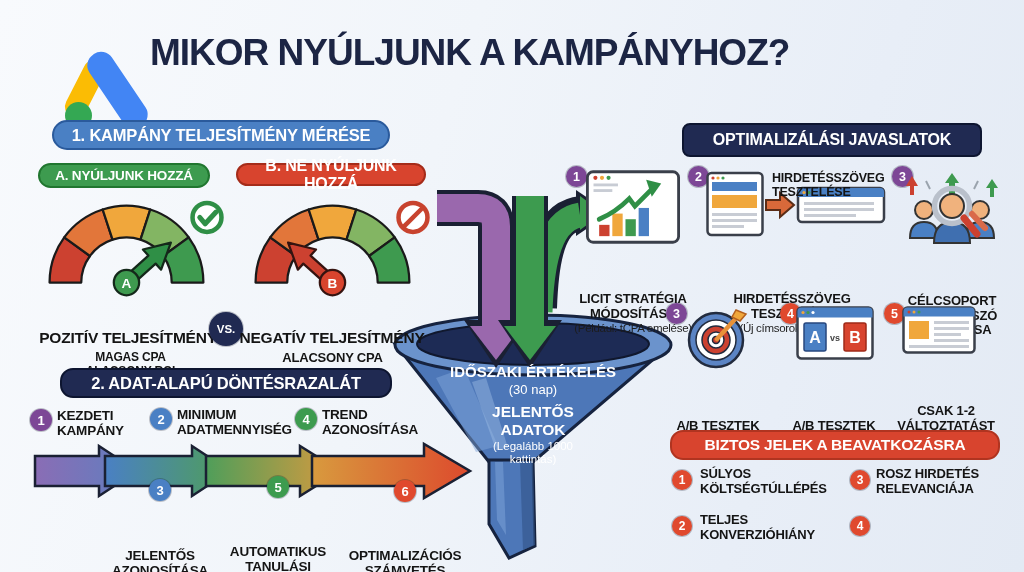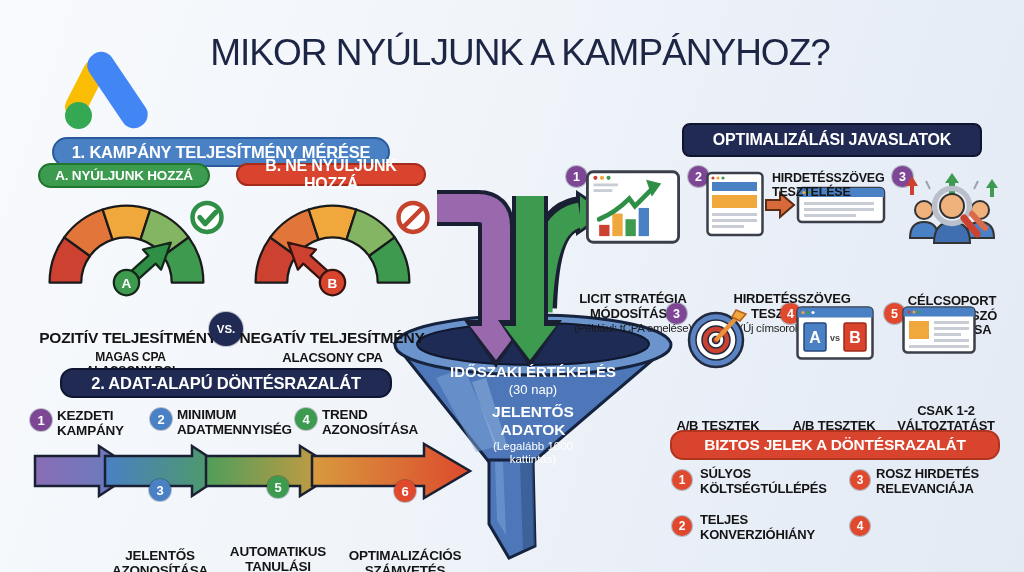--- a/index.html
+++ b/index.html
@@ -3,32 +3,32 @@
 <meta charset="utf-8">
 <style>
   * { box-sizing: border-box; margin: 0; padding: 0; }
   html,body { background:#dfe5ee; }
   body { font-family:"Liberation Sans", sans-serif; }
   .canvas { position:relative; width:1024px; height:572px; overflow:hidden;
             background:linear-gradient(108deg,#f8fafd 0%,#f1f5fa 40%,#e8eef7 75%,#e3eaf4 100%); }
   .a { position:absolute; }
   .badge { display:flex; align-items:center; justify-content:center; border-radius:15px;
            color:#fff; font-weight:700; letter-spacing:-0.2px; border:2px solid; text-align:center; }
-  .b-blue  { background:#4a80c4; border-color:#2a5a9c;margin-top:17px; }
+  .b-blue  { background:#4a80c4; border-color:#2a5a9c; }
   .b-navy  { background:#202a52; border-color:#0d1530; }
   .b-green { background:#3d9b4f; border-color:#20762f; }
   .b-red   { background:#d8442e; border-color:#a52c1a; }
   .num { border-radius:50%; color:#fff; font-weight:700; display:flex; align-items:center;
          justify-content:center; box-shadow:0 0 0 1px rgba(20,25,45,.25); }
   .n-purple { background:#7d4796; } .n-blue { background:#4a80c4; }
   .n-green  { background:#3d9b4f; } .n-red  { background:#e0492e; }
   .lbl { font-weight:700; color:#141414; line-height:1.13; white-space:pre-line; letter-spacing:-0.2px; }
   .note { font-weight:400; color:#1d1d1d; white-space:pre-line; letter-spacing:-0.3px; }
   .center { text-align:center;margin-top:44px; }
-  .title { font-weight:400; color:#1c2544; letter-spacing:-1px; text-align:center; }
+  .title { font-weight:700; color:#1c2544; letter-spacing:-1px; }
   .funnel-text { color:#fff; text-align:center; line-height:1.15; white-space:pre-line; }
   svg text { font-family:"Liberation Sans", sans-serif; }
   .logo-bar { position:absolute; }
 </style>
 </head>
 <body>
 
 <div class="canvas">
 
   <svg class="a" style="left:0;top:0" width="1024" height="572" viewBox="0 0 1024 572">
@@ -289,21 +289,21 @@
     <rect x="32" y="15" width="35" height="3" fill="#c8ccd4"></rect>
       <rect x="32" y="21" width="35" height="3" fill="#c8ccd4"></rect>
     <rect x="32" y="27" width="27" height="3" fill="#c8ccd4"></rect>
       <rect x="32" y="33" width="35" height="3" fill="#c8ccd4"></rect>
     <rect x="7" y="39" width="60" height="3" fill="#c8ccd4"></rect>
   </svg>
   <div class="a lbl center" style="left:884px;top:360px;width:124px;font-size:13px">CSAK 1-2
 VÁLTOZTATÁST
 EGYSZERRE!</div>
 
-  <div class="a badge b-red" style="left:670px;top:430px;width:330px;height:30px;font-size:15.5px;border-radius:13px;border-color:#b03420">BIZTOS JELEK A DÖNTÉSRAZALÁT</div>
+  <div class="a badge b-red" style="left:670px;top:430px;width:330px;height:30px;font-size:15.5px;border-radius:13px;border-color:#b03420">BIZTOS JELEK A BEAVATKOZÁSRA</div>
 
   <div class="a num n-red" style="left:672px;top:470px;width:20px;height:20px;font-size:12px">1</div>
   <div class="a lbl" style="left:700px;top:467px;width:150px;font-size:13px">SÚLYOS
 KÖLTSÉGTÚLLÉPÉS</div>
 
   <div class="a num n-red" style="left:672px;top:516px;width:20px;height:20px;font-size:12px">2</div>
   <div class="a lbl" style="left:700px;top:513px;width:150px;font-size:13px">TELJES
 KONVERZIÓHIÁNY</div>
 
   <div class="a num n-red" style="left:850px;top:470px;width:20px;height:20px;font-size:12px">3</div>

